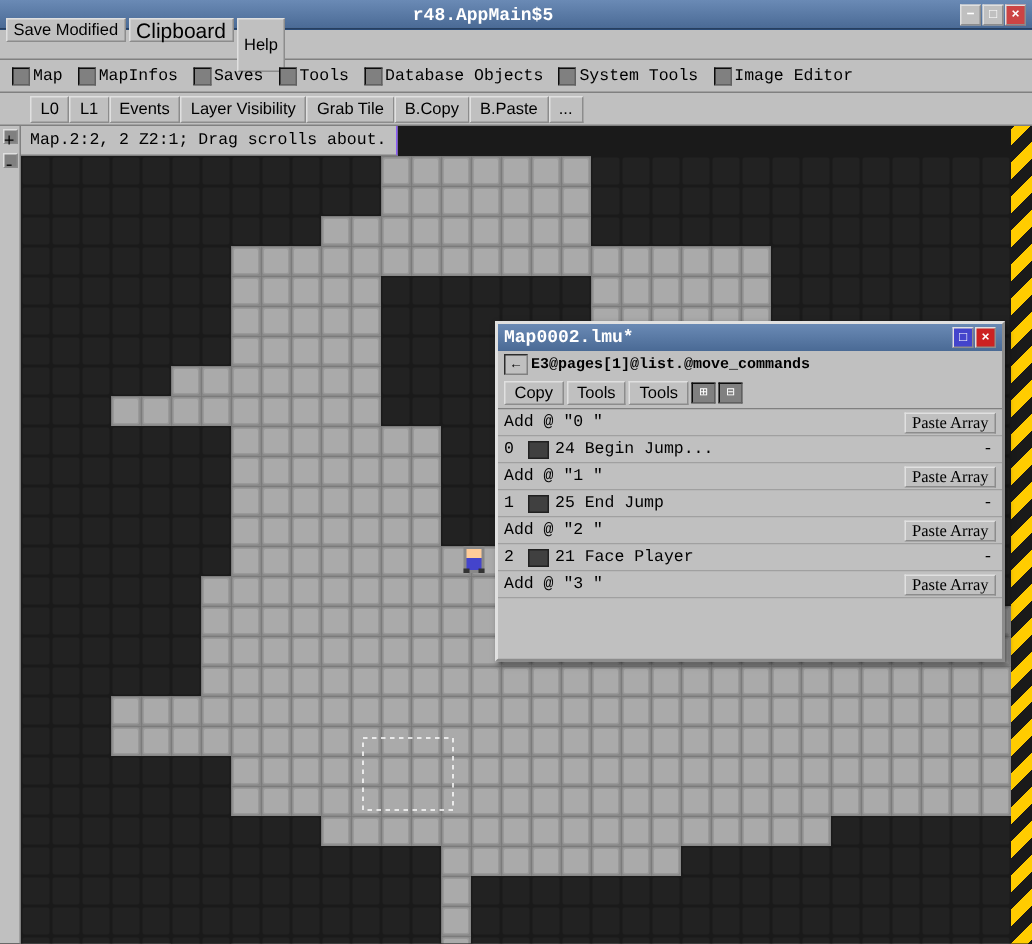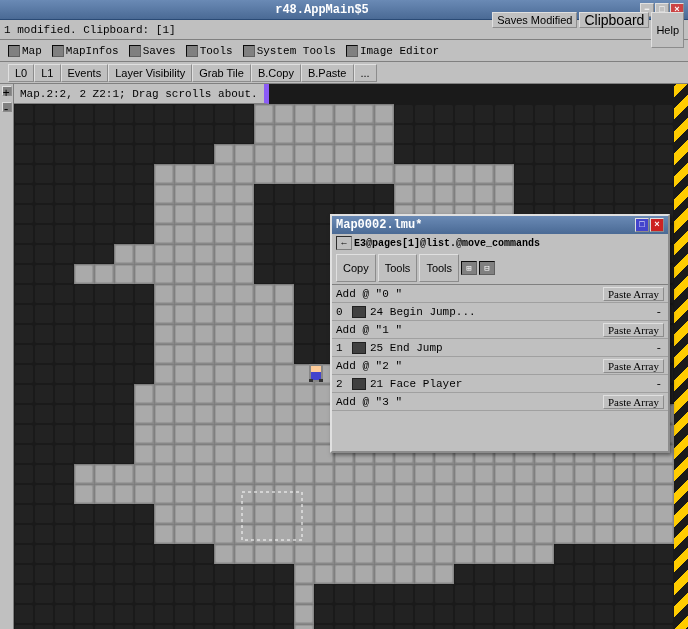--- a/index.html
+++ b/index.html
@@ -52,21 +52,21 @@
       background: #808080;
       border: 1px inset #606060;
       display: inline-block;
     }
 
     
     #toolbar {
       background: #c0c0c0;
       display: flex;
       align-items: center;
-      padding: 2px 8px;
+      padding: 2px 20px;
       gap: 0;
       border-bottom: 1px solid #808080;
       height: 22px;
       font-size: 11px;
     }
     .tool-btn {
       padding: 1px 6px;
       background: #c0c0c0;
       border: 1px outset #e0e0e0;
       cursor: pointer;
@@ -117,21 +117,21 @@
     }
 
     
     #coord-bar {
       position: absolute;
       top: 0; left: 14px;
       background: #c0c0c0;
       padding: 2px 6px;
       font-size: 11px;
       border-bottom: 1px solid #808080;
-      border-right: 5px solid #8b5cf6;
+      border-right: 1px solid #8b5cf6;
       height: 20px;
       display: flex; align-items: center; justify-content: flex-end;
     }
 
     
     #dialog {
       position: absolute;
       top: 130px; left: 330px;
       width: 340px;
       background: #c0c0c0;
@@ -182,21 +182,21 @@
       gap: 2px;
       background: #c0c0c0;
       border-bottom: 1px solid #808080;
     }
     .dialog-tool-btn {
       padding: 1px 6px;
       background: #c0c0c0;
       border: 1px outset #e0e0e0;
       cursor: pointer;
       font-size: 11px;
-      height: 28px;
+      height: 16px;
       display: flex; align-items: center;
     }
     .dialog-tool-icon {
       width: 16px; height: 14px;
       background: #808080;
       border: 1px inset #606060;
       display: flex; align-items: center; justify-content: center;
     }
 
     
@@ -269,23 +269,22 @@
 <div id="title-bar">
   <span class="title-text">r48.AppMain$5</span>
   <div class="win-controls">
     <div class="win-btn">−</div>
     <div class="win-btn">□</div>
     <div class="win-btn" style="background:#cc4444;color:white;">×</div>
   </div>
 </div>
 
 <div style="display:flex; align-items:center; background:#c0c0c0; border-bottom:1px solid #808080; height:20px; padding: 1px 4px; justify-content: space-between;">
-  <span style="font-size:11px;">1 modified. Clipboard: [1]</span>
   <div style="display:flex; gap:2px;">
-    <button class="tool-btn" style="font-size:11px;height:16px;padding:1px 4px;">Saves Modified</button>
+    <button class="tool-btn" style="font-size:11px;height:16px;padding:1px 4px;">Save Modified</button>
     <button class="tool-btn" style="font-size:14px;height:16px;padding:1px 4px;">Clipboard</button>
     <button class="tool-btn" style="font-size:11px;height:16px;padding:17px 4px;">Help</button>
   </div>
 </div>
 
 <div id="menu-bar">
   <div class="menu-item">
     <span class="menu-icon"></span>
     <span>Map</span>
   </div>
@@ -293,20 +292,24 @@
     <span class="menu-icon"></span>
     <span>MapInfos</span>
   </div>
   <div class="menu-item">
     <span class="menu-icon"></span>
     <span>Saves</span>
   </div>
   <div class="menu-item">
     <span class="menu-icon"></span>
     <span>Tools</span>
+  </div>
+  <div class="menu-item">
+    <span class="menu-icon"></span>
+    <span>Database Objects</span>
   </div>
   <div class="menu-item">
     <span class="menu-icon"></span>
     <span>System Tools</span>
   </div>
   <div class="menu-item">
     <span class="menu-icon"></span>
     <span>Image Editor</span>
   </div>
 </div>

